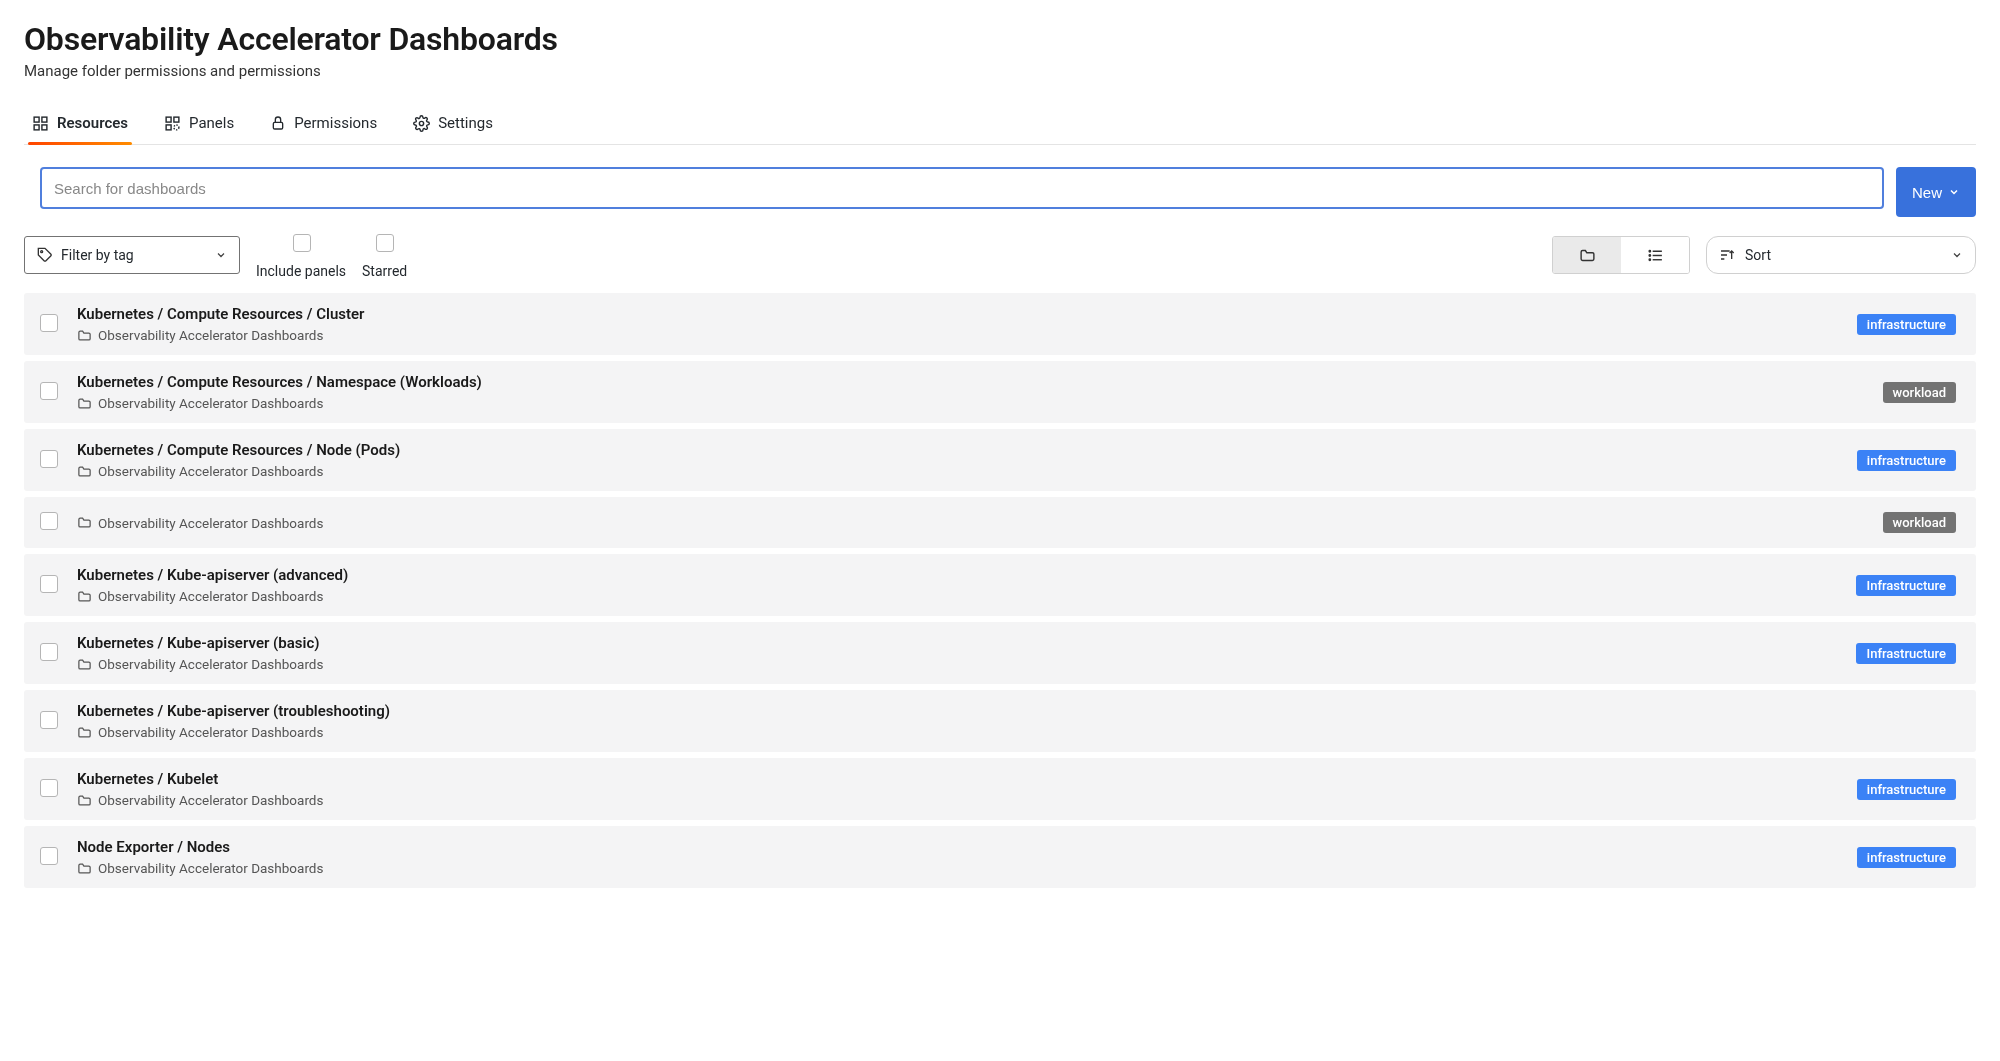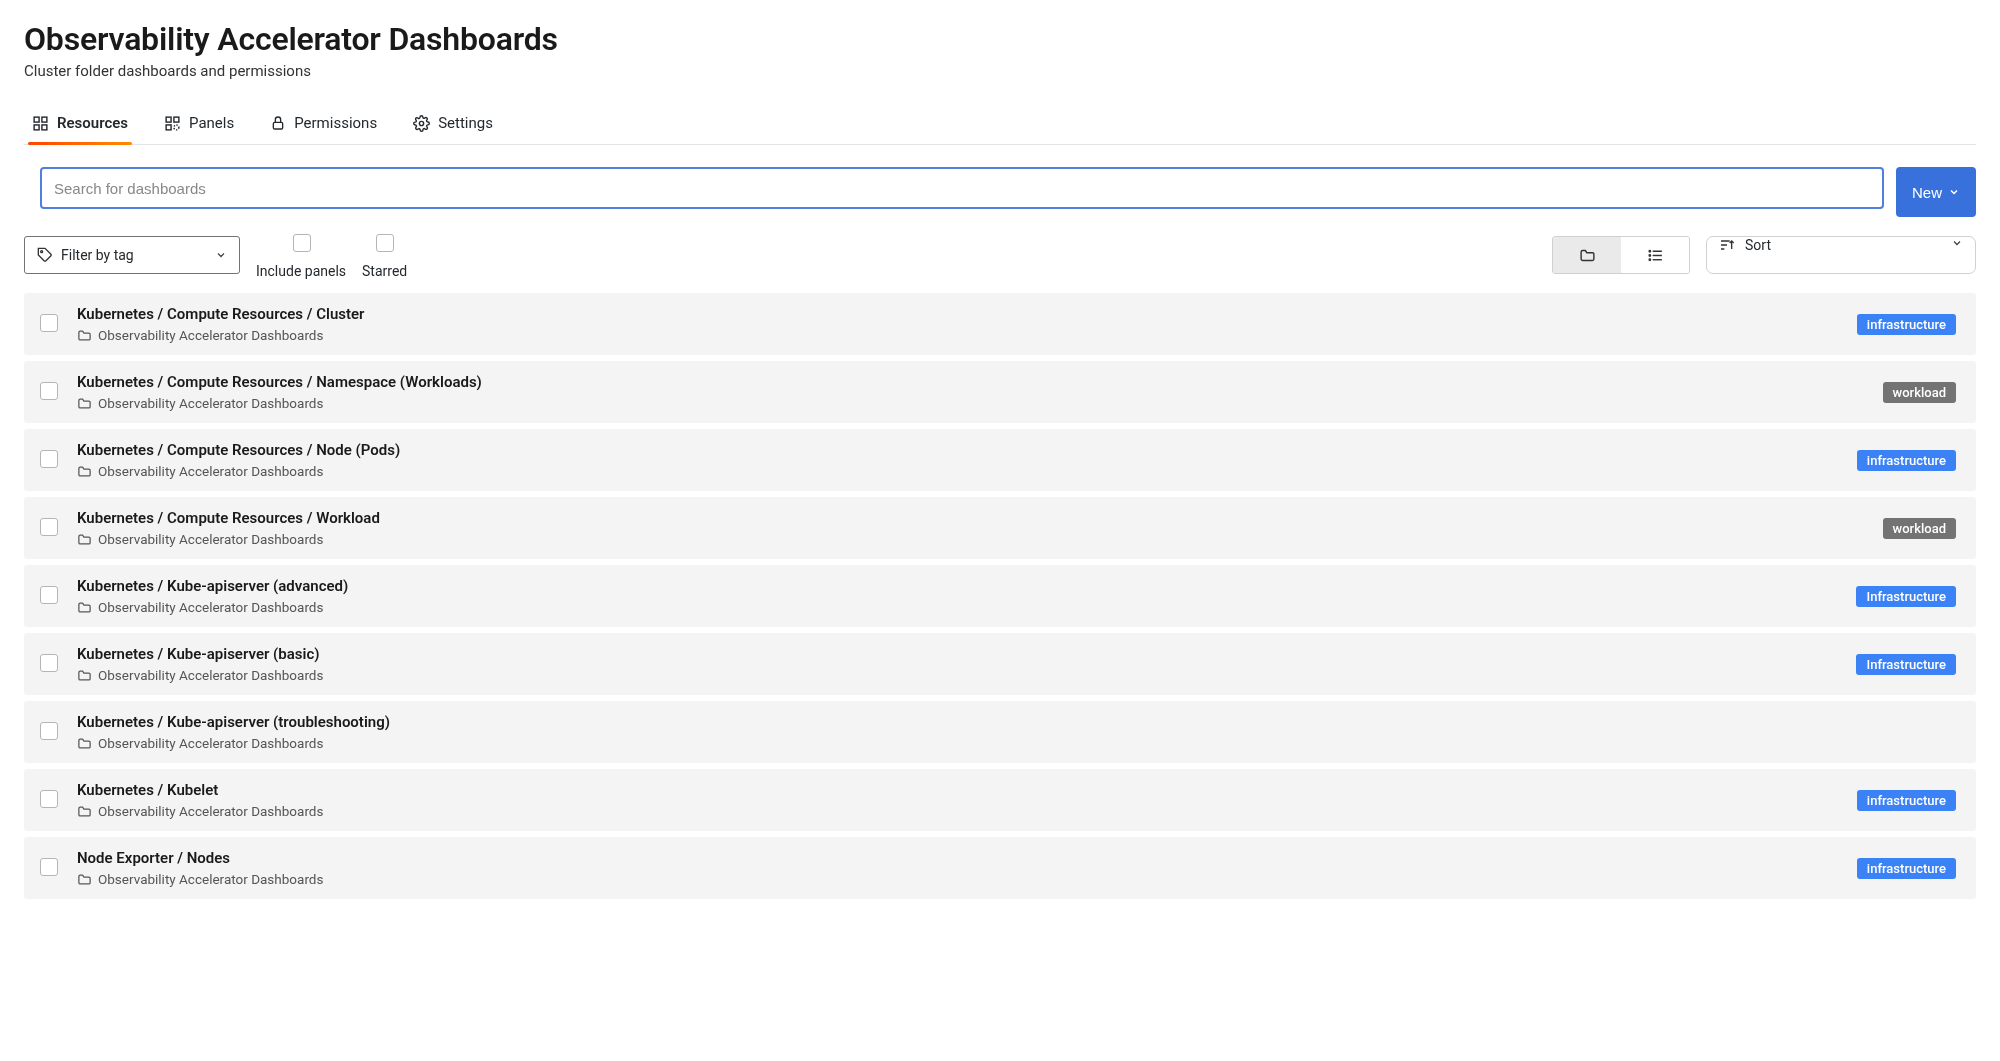--- a/index.html
+++ b/index.html
@@ -133,23 +133,23 @@
     display:flex;
     align-items:center;
     justify-content:center;
     cursor:pointer;
     background:#fff;
   }
   .view-toggle .seg.active { background:#eaeaea; }
   .sort-sel {
     height:38px;
     border:1px solid #d0d0d0;
-    border-radius:7px;
+    border-radius:12px;
     display:flex;
-    align-items:flex-start;
+    align-items:center;
     gap:10px;
     padding:0 36px 0 12px;
     min-width:270px;
     font-size:14px;
     cursor:pointer;
     position:relative;
     background:#fff;
   }
   .sort-sel .chev { position:absolute; right:12px; }
   .list { display:flex; flex-direction:column; gap:6px; }
@@ -180,21 +180,21 @@
     color:#fff;
   }
   .tag-green { background:#3b82f6; }
   .tag-gray  { background:#737373; }
   svg { display:block; }
 </style>
 </head>
 <body>
 
 <h1>Observability Accelerator Dashboards</h1>
-<p class="subtitle">Cluster folder dashboards and permissions</p>
+<p class="subtitle">Manage folder permissions and permissions</p>
 
 <div class="tabs">
   <div class="tab active">
     <span class="tab-icon">
       <svg width="17" height="17" viewBox="0 0 24 24" fill="none" stroke="#24292e" stroke-width="2">
           <rect x="3" y="3" width="7" height="7"></rect>
           <rect x="14" y="3" width="7" height="7"></rect>
           <rect x="3" y="14" width="7" height="7"></rect>
           <rect x="14" y="14" width="7" height="7"></rect>
         </svg>
@@ -353,21 +353,20 @@
             </svg>
           </span>
           <span>Observability Accelerator Dashboards</span>
         </div>
       </div>
       <span class="tag-pill tag-green">infrastructure</span>
     </div>
     <div class="row">
       <div class="row-chk"><input type="checkbox" style=""></div>
       <div class="row-main">
-        <div class="row-title">Kubernetes / Compute Resources / Workload</div>
         <div class="row-folder">
           <span>
             <svg width="15" height="15" viewBox="0 0 24 24" fill="none" stroke="#555" stroke-width="2">
               <path d="M3 7a2 2 0 0 1 2-2h4l2 3h8a2 2 0 0 1 2 2v7a2 2 0 0 1-2 2H5a2 2 0 0 1-2-2V7z"></path>
             </svg>
           </span>
           <span>Observability Accelerator Dashboards</span>
         </div>
       </div>
       <span class="tag-pill tag-gray">workload</span>

